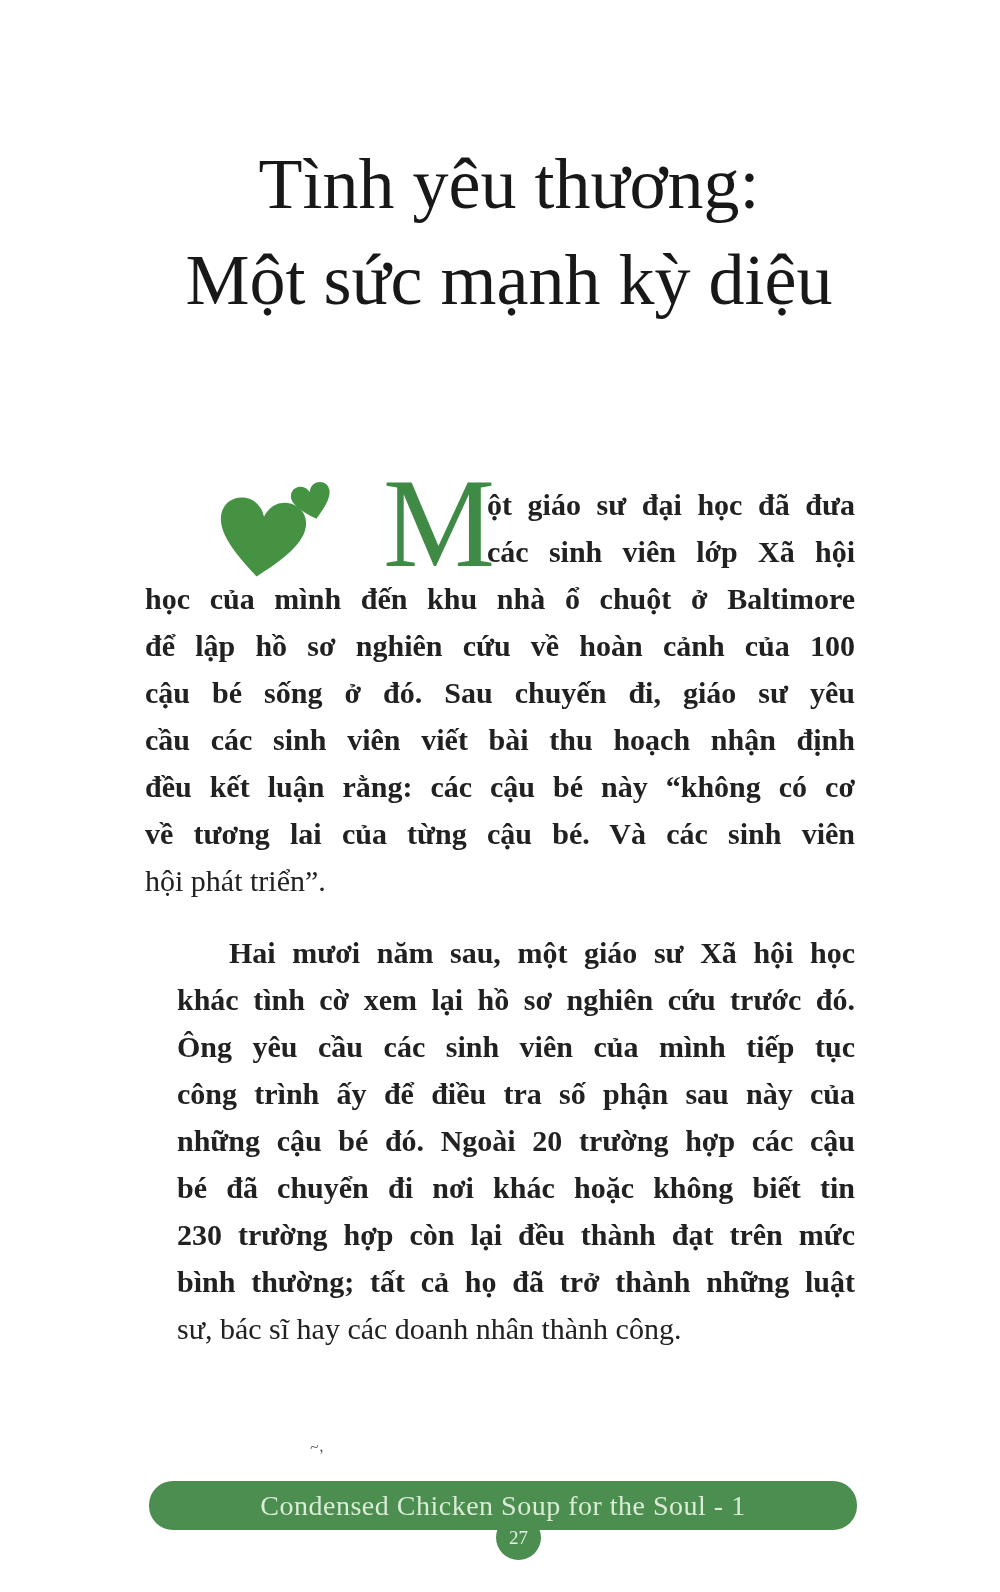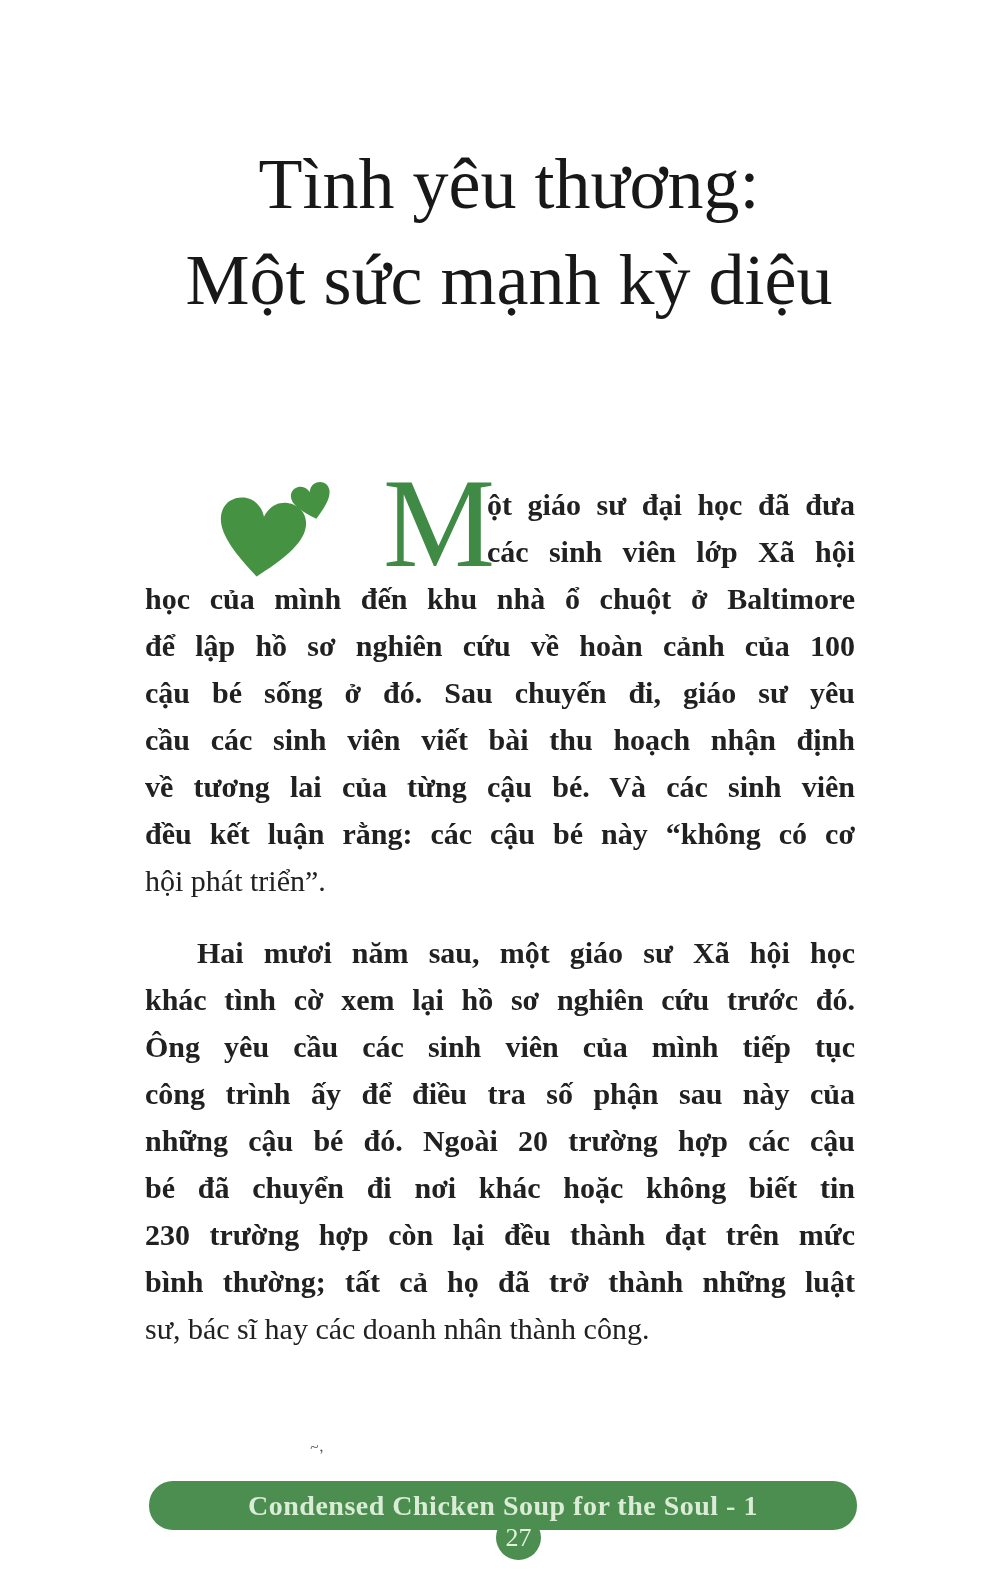--- a/index.html
+++ b/index.html
@@ -51,41 +51,40 @@
     flex: 0 0 auto;
     width: 104px;
     font-size: 126px;
     line-height: 126px;
     height: 94px;
     margin-top: -20px;
     overflow: visible;
     font-weight: normal;
   }
   .lead-lines { flex: 1 1 auto; }
-  .para2 { margin-top: 25px; }
+  .para2 { margin-top: 25px; margin-left: 32px; }
   .indent { padding-left: 52px; }
 
   
   .footer-bar {
     position: absolute;
     top: 1481px; left: 149px;
     width: 708px; height: 49px;
     border-radius: 24px;
     display: flex; align-items: center; justify-content: center;
     font-size: 28px;
     letter-spacing: 0.5px;
-    font-weight: bold;
   }
   .footer-circle {
     position: absolute;
     top: 1515px; left: 496px;
     width: 45px; height: 45px;
     border-radius: 50%;
     display: flex; align-items: center; justify-content: center;
-    font-size: 26px;
+    font-size: 19px;
   }
   .artifact {
     position: absolute;
     top: 1438px; left: 310px;
     font-size: 16px;
     color: #55555f;
     transform: rotate(-10deg);
   }
 </style>
 </head>
@@ -114,22 +113,22 @@
           <div class="line just">ột giáo sư đại học đã đưa</div>
           <div class="line just">các sinh viên lớp Xã hội</div>
         </div>
     </div>
 
     <div>
         <div class="line just">học của mình đến khu nhà ổ chuột ở Baltimore</div>
         <div class="line just">để lập hồ sơ nghiên cứu về hoàn cảnh của 100</div>
         <div class="line just">cậu bé sống ở đó. Sau chuyến đi, giáo sư yêu</div>
         <div class="line just">cầu các sinh viên viết bài thu hoạch nhận định</div>
+        <div class="line just">đều kết luận rằng: các cậu bé này “không có cơ</div>
         <div class="line just">về tương lai của từng cậu bé. Và các sinh viên</div>
-        <div class="line just">đều kết luận rằng: các cậu bé này “không có cơ</div>
       </div>
     <div class="line">hội phát triển”.</div>
 
     <div class="para2">
       <div class="line just indent">Hai mươi năm sau, một giáo sư Xã hội học</div>
       <div>
           <div class="line just">khác tình cờ xem lại hồ sơ nghiên cứu trước đó.</div>
           <div class="line just">Ông yêu cầu các sinh viên của mình tiếp tục</div>
           <div class="line just">công trình ấy để điều tra số phận sau này của</div>
           <div class="line just">những cậu bé đó. Ngoài 20 trường hợp các cậu</div>

